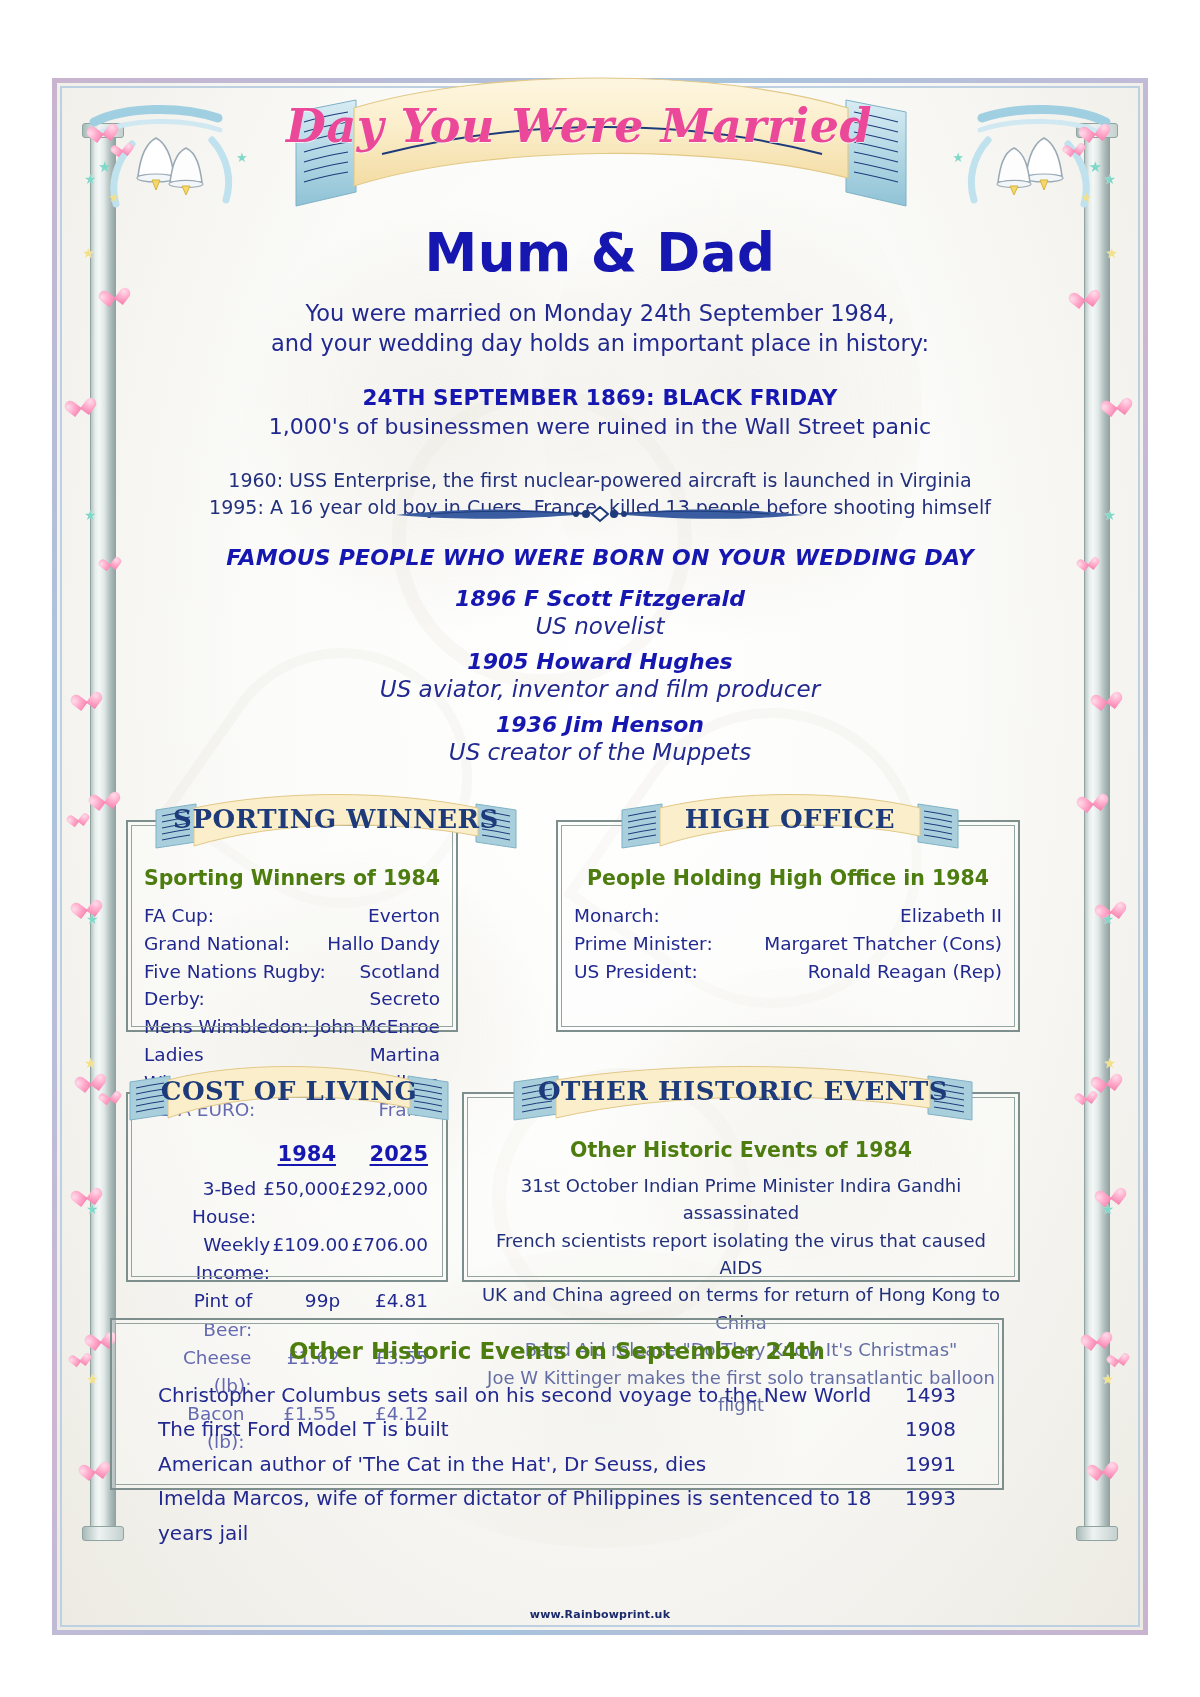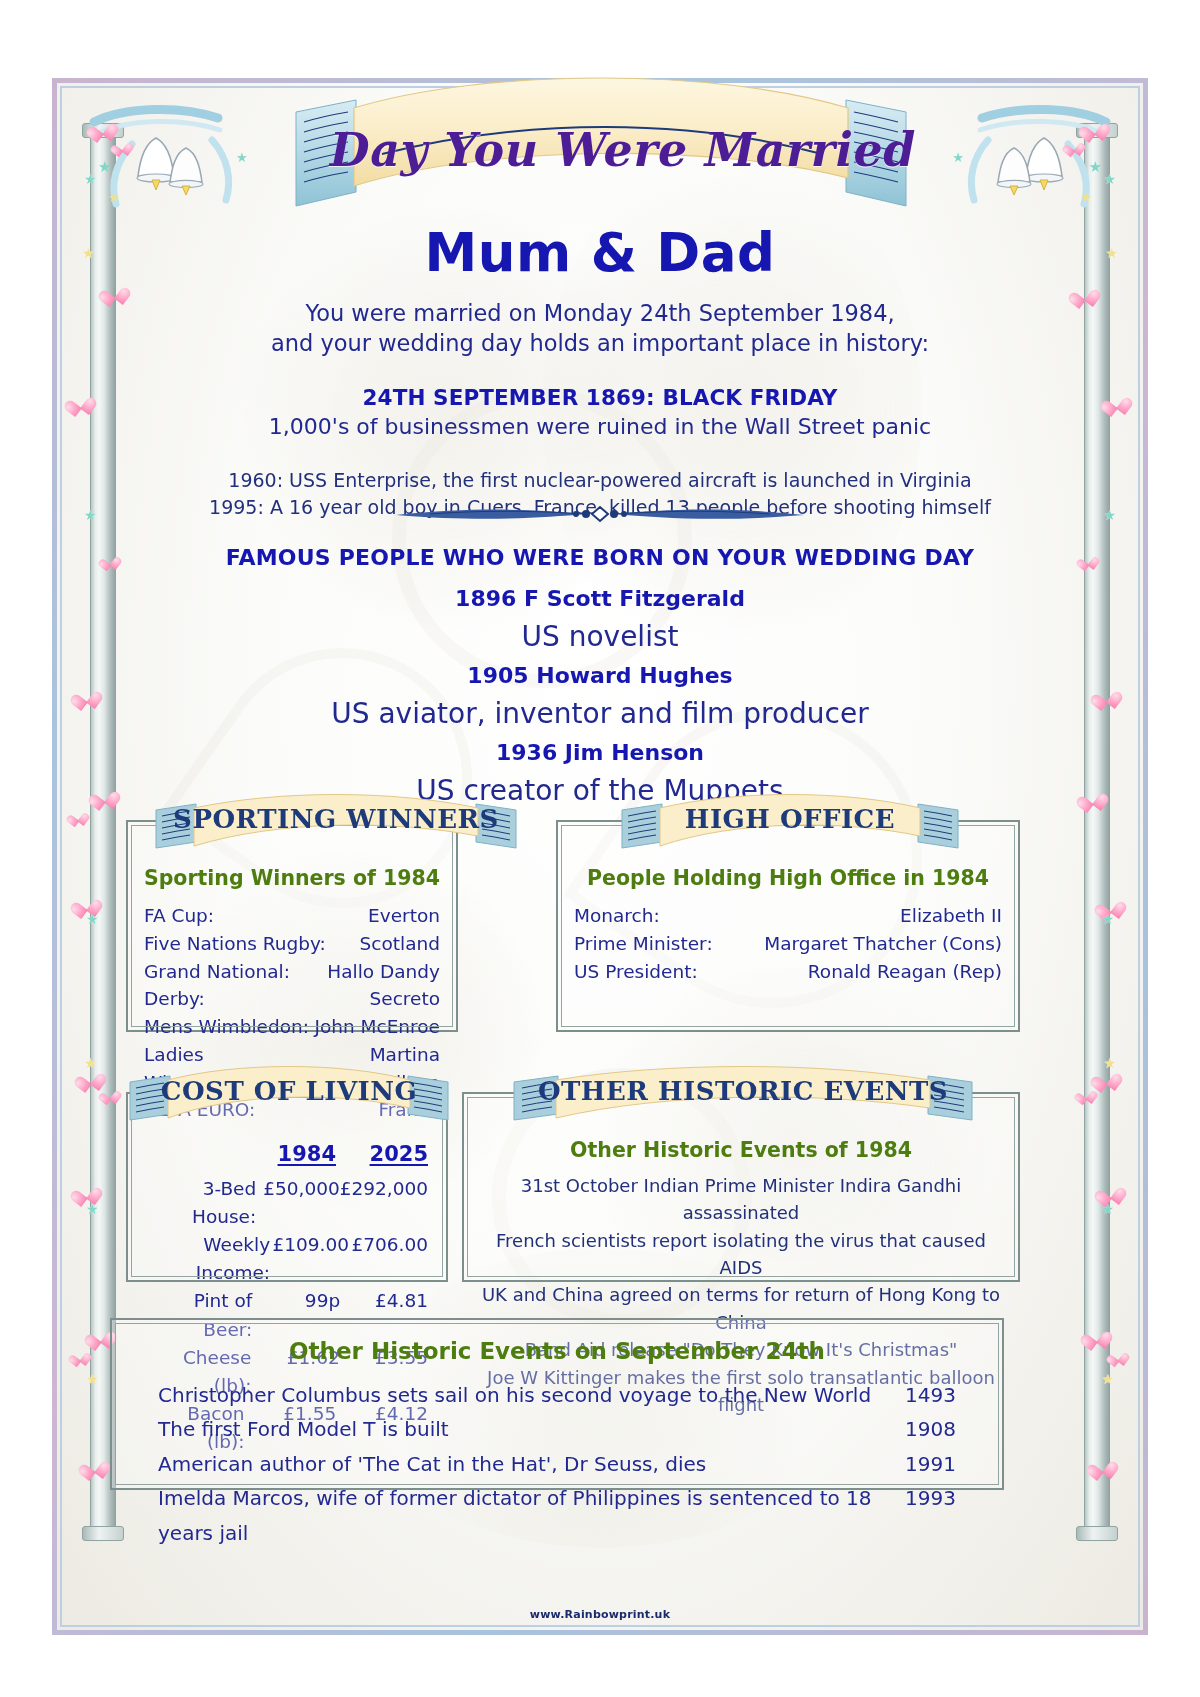--- a/index.html
+++ b/index.html
@@ -116,27 +116,27 @@
   .bells.right { right: 86px; top: 100px; transform: scaleX(-1); }
 
   
   .top-banner {
     position: absolute;
     left: 286px; top: 74px;
     width: 630px; height: 160px;
   }
   .top-banner .script {
     position: absolute;
-    left: 0; right: 0; top: 49px;
-    text-align: right;
+    left: 0; right: 0; top: 25px;
+    text-align: left;
     font-family: "DejaVu Serif", serif;
     font-style: italic;
     font-size: 46px;
     font-weight: 700;
-    color: #4c1d95;
+    color: #ec4899;
     letter-spacing: .5px;
     text-shadow: 0 1px 0 rgba(255,255,255,.7);
   }
 
   
   .header {
     position: absolute;
     left: 130px; right: 130px; top: 222px;
     text-align: center;
     color: #1a1f9e;
@@ -178,38 +178,39 @@
     left: 0; right: 0; top: 500px;
     text-align: center;
     height: 30px;
   }
 
   
   .famous {
     position: absolute;
     left: 130px; right: 130px; top: 545px;
     text-align: center;
+    font-style: italic;
   }
   .famous-title {
     font-size: 22px;
     font-weight: 700;
     color: #1616b0;
     letter-spacing: .2px;
     margin-bottom: 16px;
   }
   .famous-name {
     font-size: 22px;
     font-weight: 700;
     color: #1616b0;
     margin-top: 10px;
   }
   .famous-desc {
-    font-size: 28px;
+    font-size: 23px;
     color: #21288f;
-    margin-top: 9px;
+    margin-top: 2px;
   }
 
   
   .panel {
     position: absolute;
     border: 2px solid #7d8f8c;
     background: rgba(255,255,255,.30);
   }
   .panel::before {
     content: "";
@@ -522,26 +523,26 @@
       </svg>
       <div class="ribbon-text">SPORTING WINNERS</div>
     </div>
     <div class="panel-heading">Sporting Winners of 1984</div>
     <div class="kv-list">
       <div class="kv-row">
         <span class="k">FA Cup:</span>
         <span class="v">Everton</span>
       </div>
       <div class="kv-row">
+        <span class="k">Grand National:</span>
+        <span class="v">Hallo Dandy</span>
+      </div>
+      <div class="kv-row">
         <span class="k">Five Nations Rugby:</span>
         <span class="v">Scotland</span>
-      </div>
-      <div class="kv-row">
-        <span class="k">Grand National:</span>
-        <span class="v">Hallo Dandy</span>
       </div>
       <div class="kv-row">
         <span class="k">Derby:</span>
         <span class="v">Secreto</span>
       </div>
       <div class="kv-row">
         <span class="k">Mens Wimbledon:</span>
         <span class="v">John McEnroe</span>
       </div>
       <div class="kv-row">

